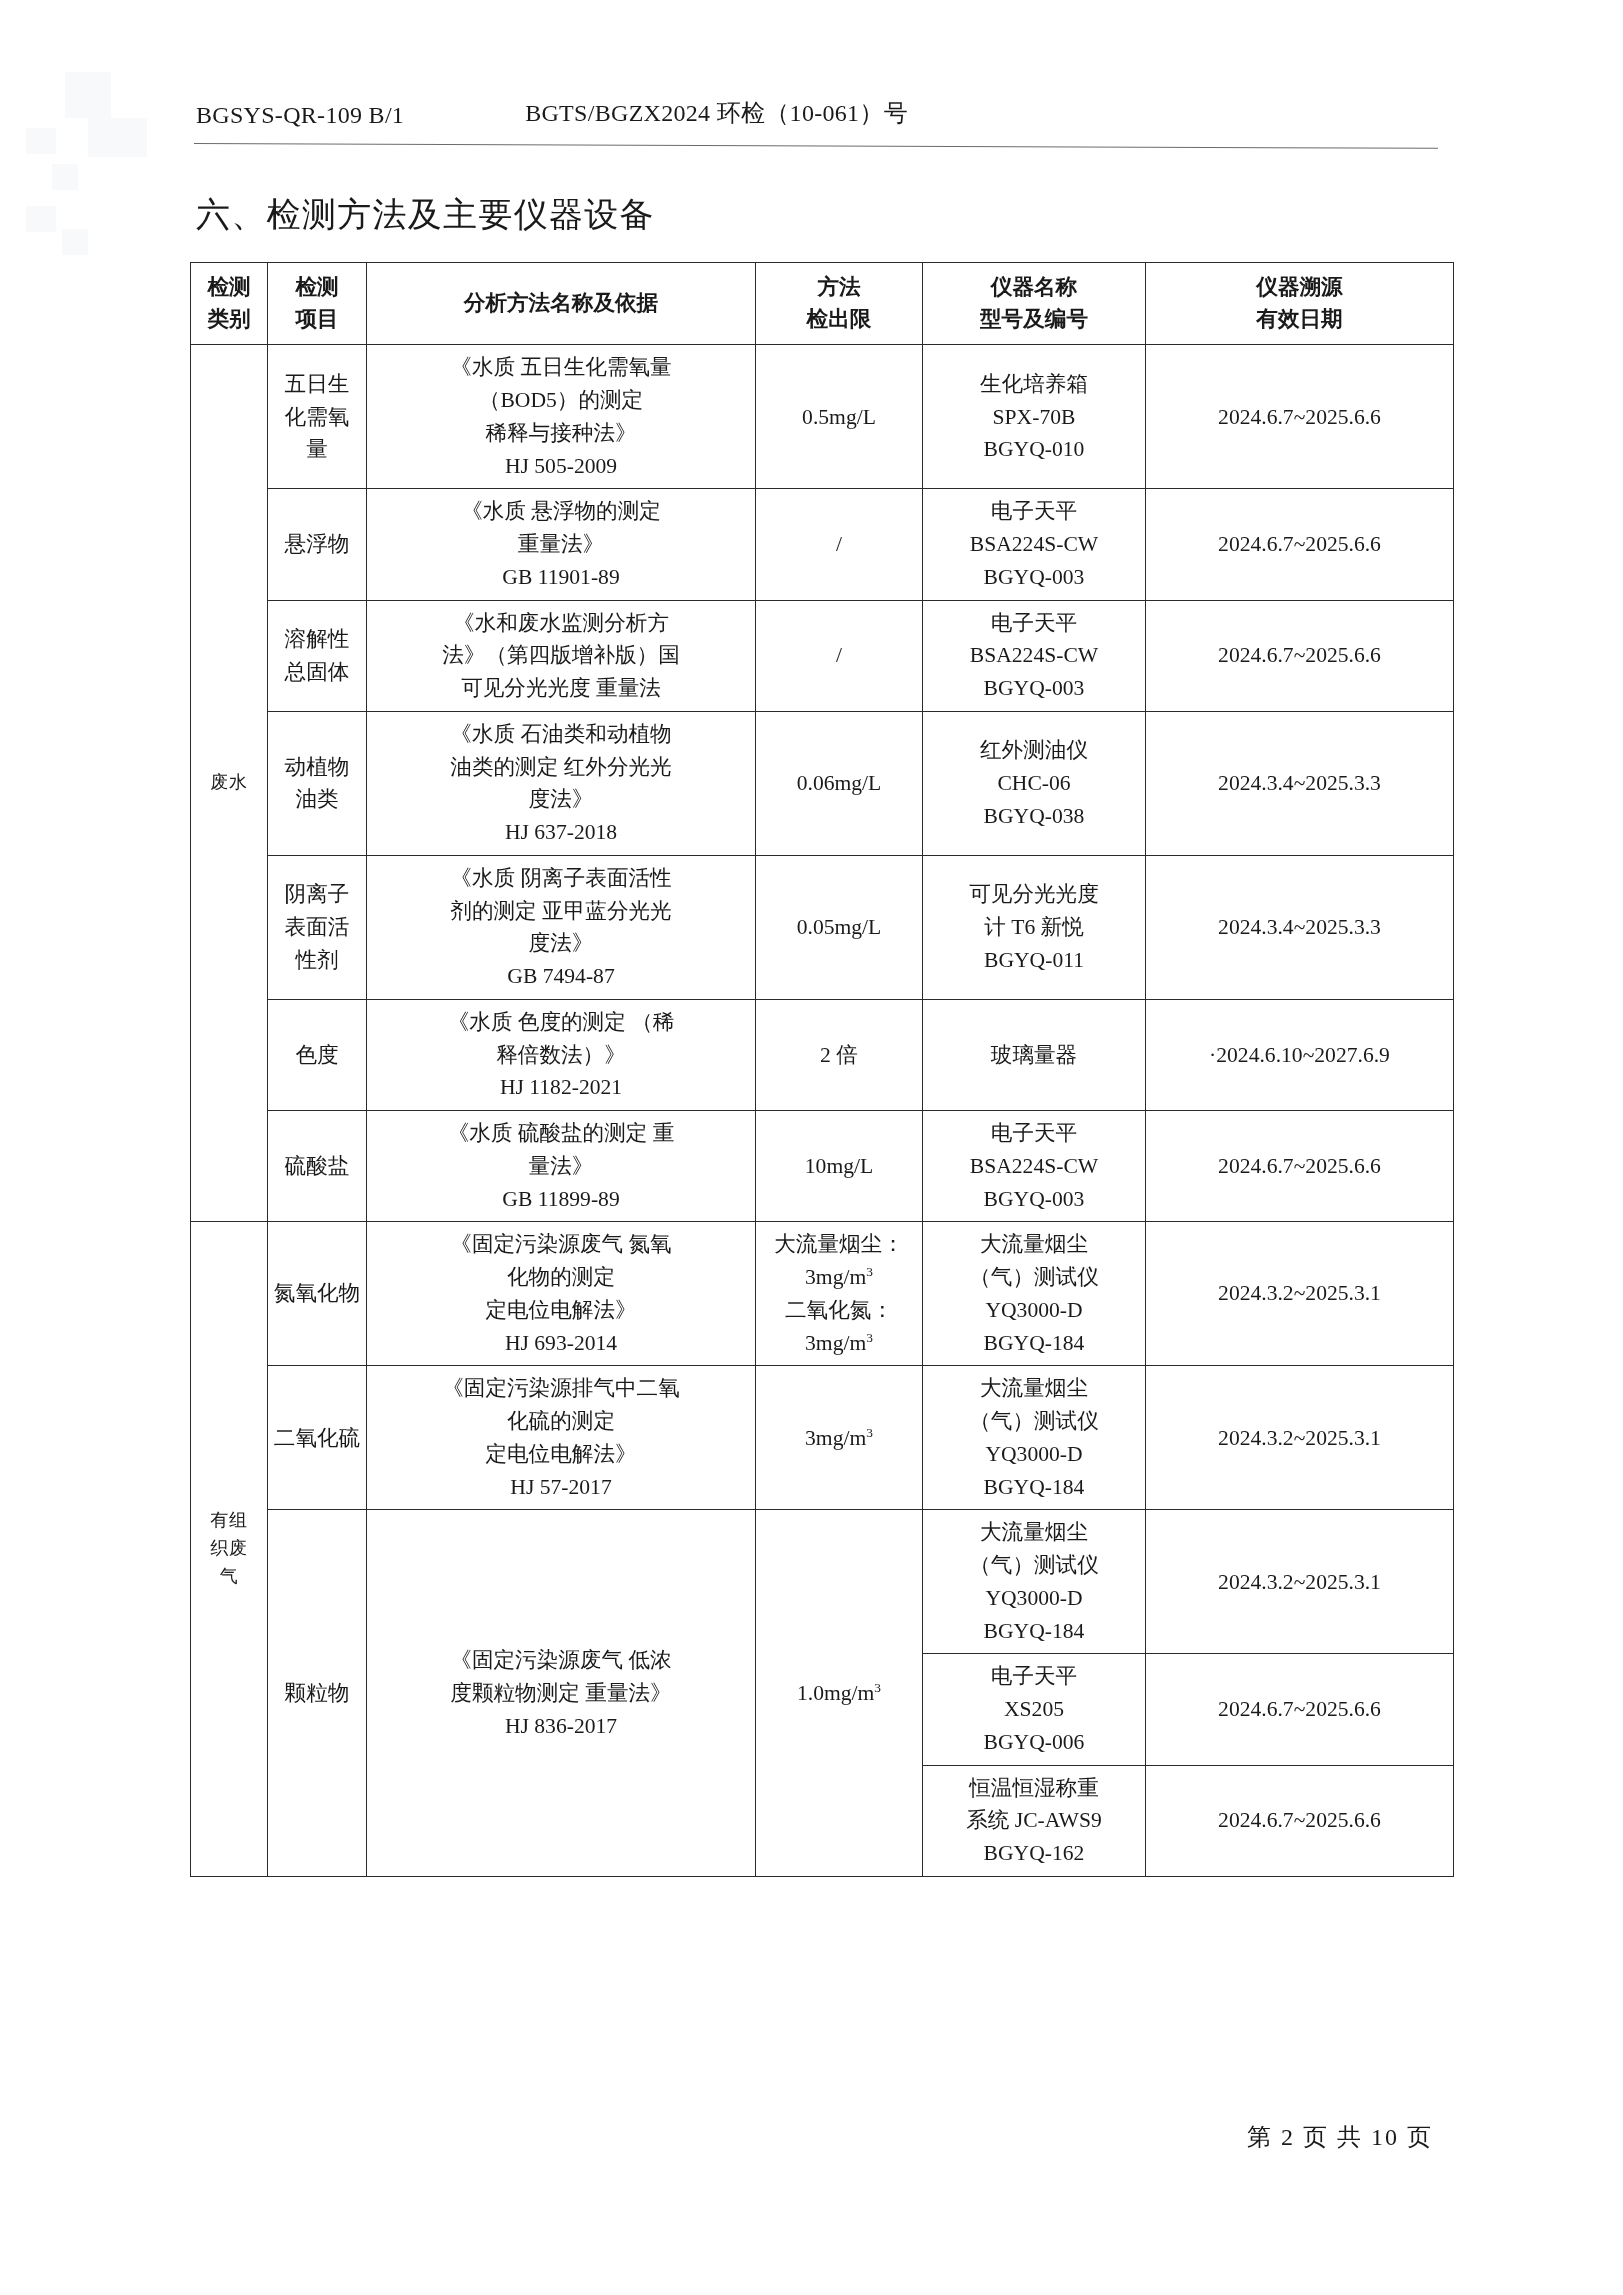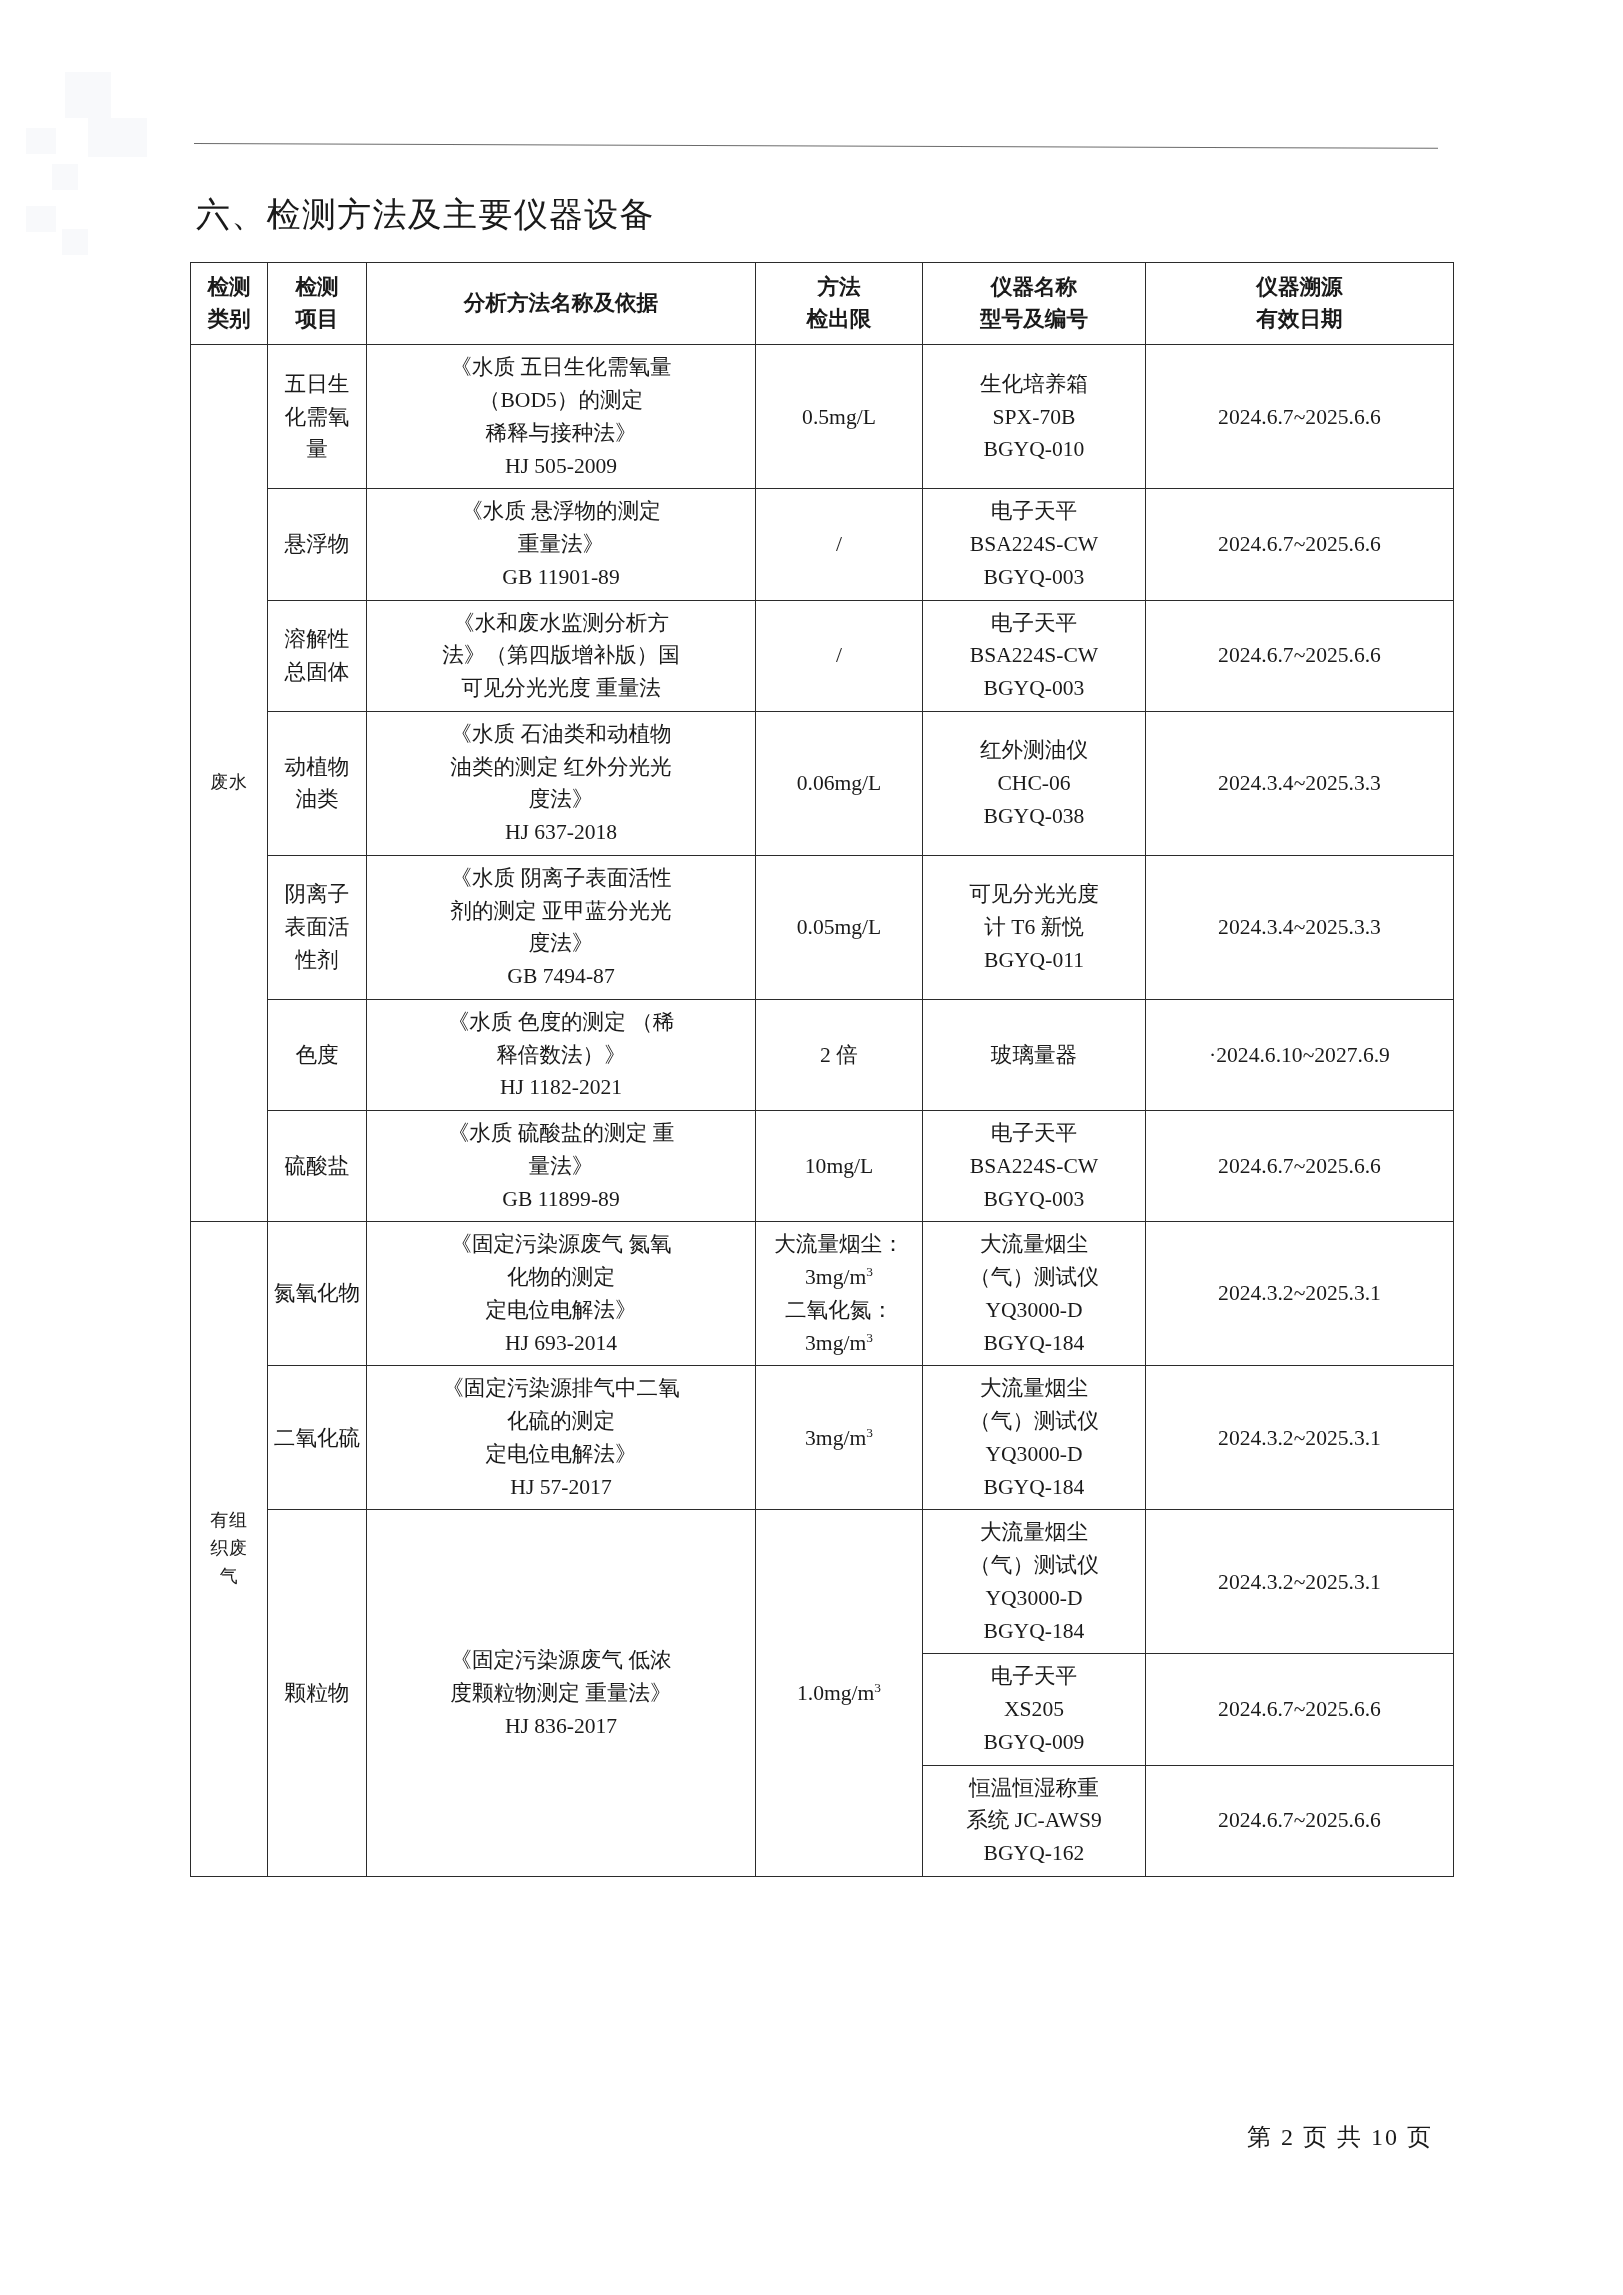--- a/index.html
+++ b/index.html
@@ -142,20 +142,24 @@
 
   <div class="watermark">
     <div class="wm-b" style="left:39px;top:39px;width:46px;height:46px;"></div>
     <div class="wm-b" style="left:0px;top:95px;width:29.5px;height:26px;"></div>
     <div class="wm-b" style="left:62px;top:85px;width:59px;height:39px;"></div>
     <div class="wm-b" style="left:26px;top:131px;width:26px;height:26px;"></div>
     <div class="wm-b" style="left:0px;top:173px;width:29.5px;height:26px;"></div>
     <div class="wm-b" style="left:36px;top:196px;width:26px;height:26px;"></div>
   </div>
 
+  <div class="doc-header">
+    <span class="code">BGSYS-QR-109 B/1</span>
+    <span class="report-no">BGTS/BGZX2024 环检（10-061）号</span>
+  </div>
   <div class="header-rule"></div>
 
   <div class="section-title">六、检测方法及主要仪器设备</div>
 
   <div class="tbl-wrap">
     <table class="method-table">
       <colgroup>
         <col class="c-cat">
           <col class="c-item">
           <col class="c-meth">
@@ -538,21 +542,21 @@
               <span class="cell-lines">
                 <span>2024.3.2~2025.3.1</span>
               </span>
             </td>
           </tr>
           <tr>
             <td>
               <span class="cell-lines narrow-stack">
                 <span>电子天平</span>
                 <span>XS205</span>
-                <span>BGYQ-009</span>
+                <span>BGYQ-006</span>
               </span>
             </td>
             <td>
               <span class="cell-lines">
                 <span>2024.6.7~2025.6.6</span>
               </span>
             </td>
           </tr>
           <tr>
             <td>

